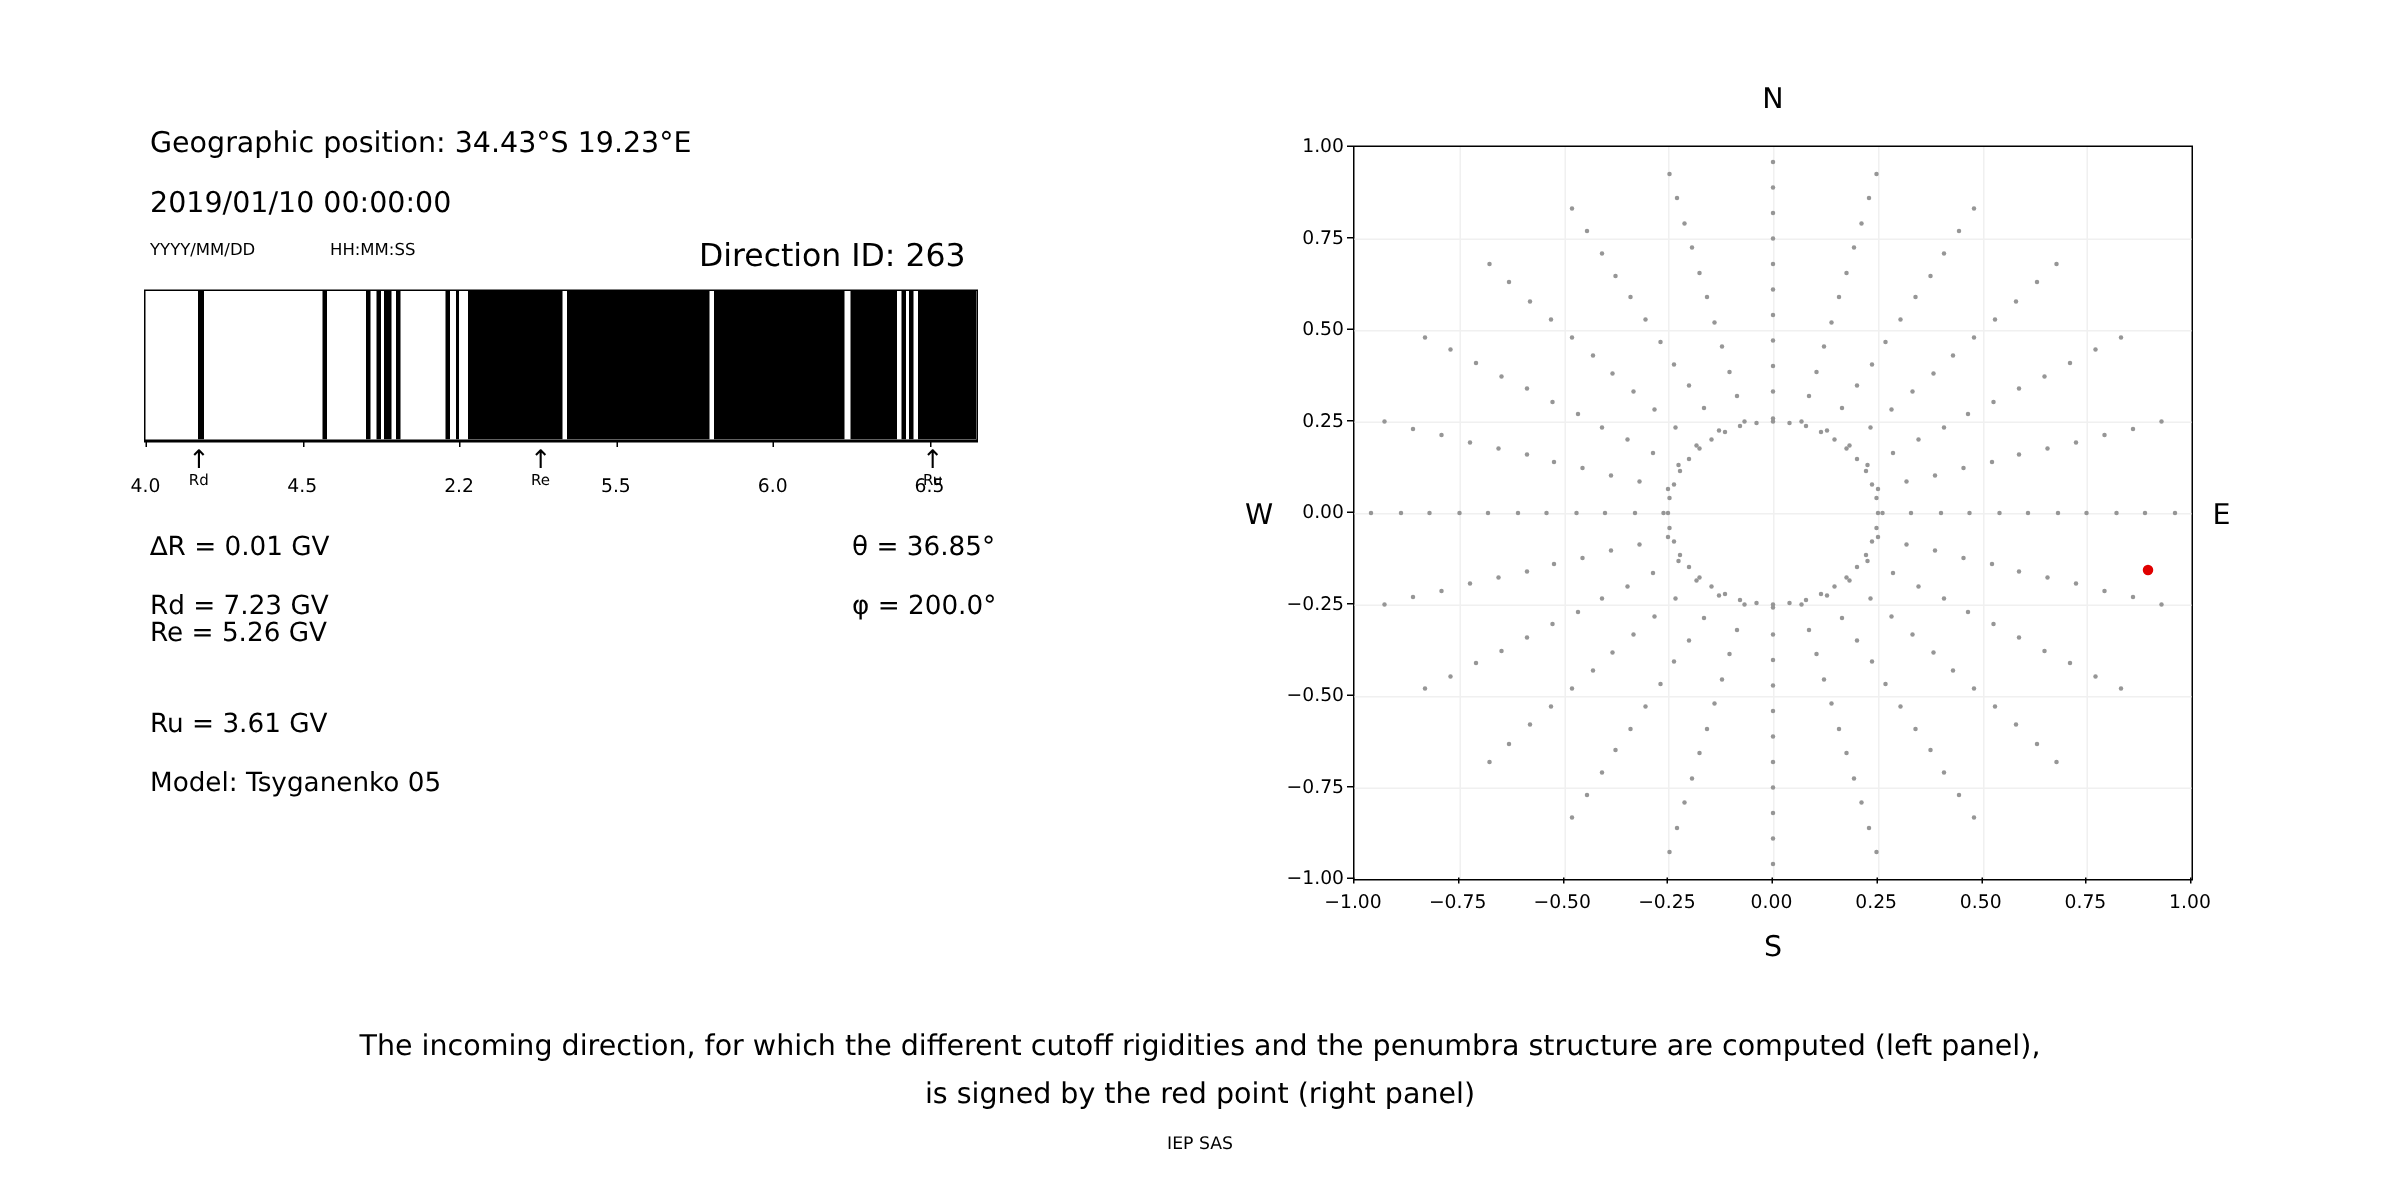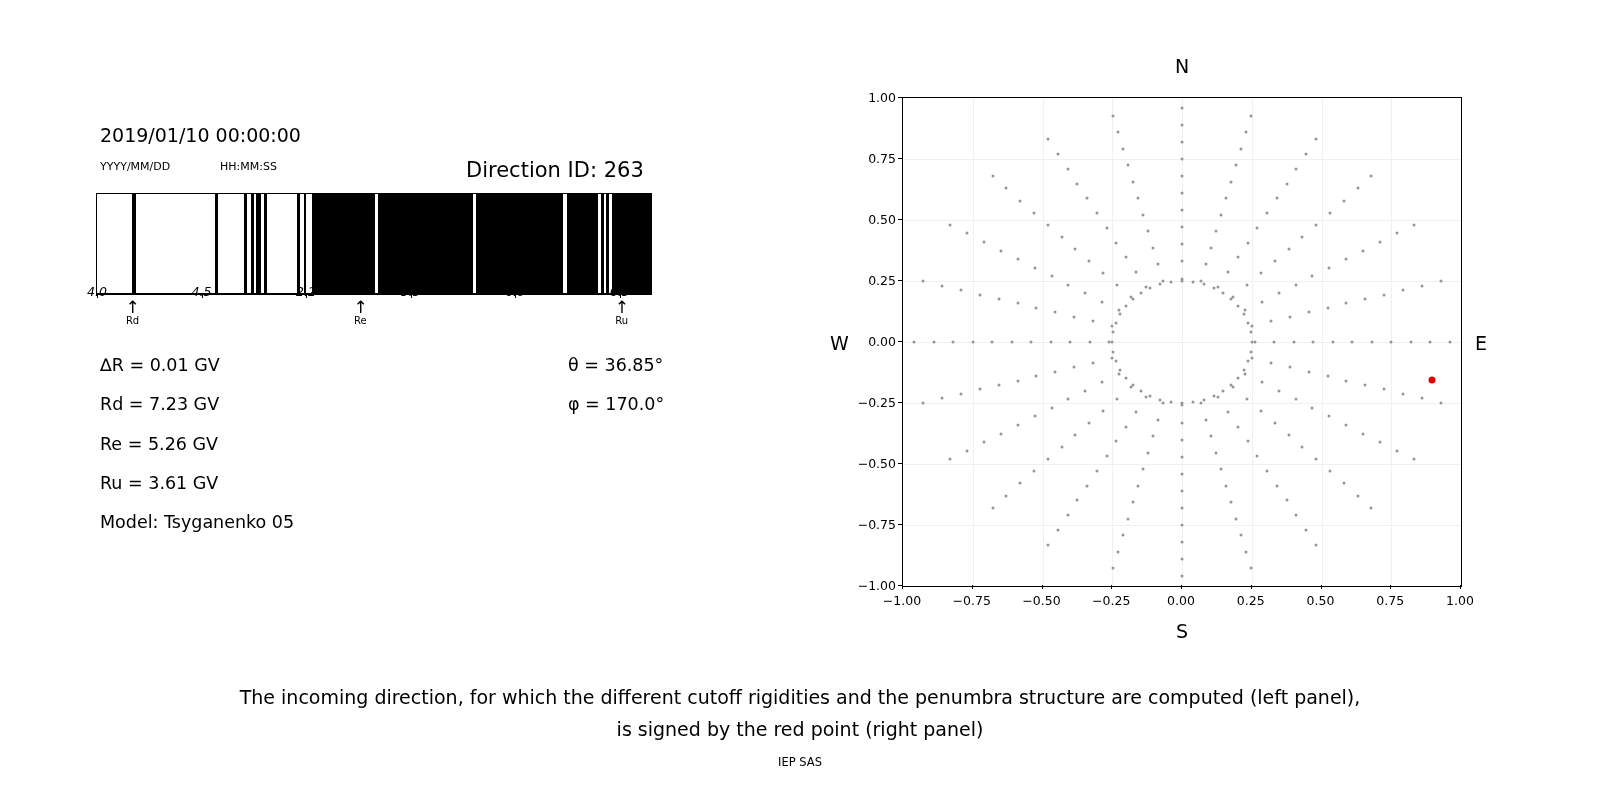--- a/index.html
+++ b/index.html
@@ -85,25 +85,24 @@
   }
   .tick {
     position: absolute;
     width: 1px;
     height: 4px;
     background: #000000;
     top: 294px;
   }
   .tick-label {
     position: absolute;
-    top: 284px;
+    top: 316px;
     font-size: 12.5px;
     transform: translateX(-50%);
     white-space: nowrap;
-    font-style: italic;
   }
   .marker {
     position: absolute;
     width: 14px;
     text-align: center;
     font-size: 16px;
     line-height: 1;
     color: #000000;
   }
   .marker .arrow {
@@ -119,21 +118,21 @@
 
   .stat {
     position: absolute;
     font-size: 17.5px;
     white-space: nowrap;
   }
   .col1 { left: 100px; }
   .col2 { left: 568px; }
   .r1 { top: 355px; }
   .r2 { top: 394px; }
-  .r3 { top: 434px; }
+  .r3 { top: 412px; }
   .r4 { top: 473px; }
   .r5 { top: 512px; }
 
   
   .panel-right {
     position: absolute;
     left: 830px;
     top: 55px;
     width: 700px;
     height: 600px;
@@ -227,20 +226,21 @@
   #footer-credit {
     top: 755px;
     font-size: 11.5px;
   }
 </style>
 </head>
 <body>
 
 <div class="panel-left">
 
+  <div class="txt" id="geo-position">Geographic position: 34.43°S 19.23°E</div>
   <div class="txt" id="datetime">2019/01/10 00:00:00</div>
   <div class="txt" id="date-format-label">YYYY/MM/DD</div>
   <div class="txt" id="time-format-label">HH:MM:SS</div>
   <div class="txt" id="direction-id">Direction ID: 263</div>
 
   <div class="penumbra-wrap">
     <div class="penumbra-bar" id="penumbra-bands">
         <div class="pband" style="left: 35.1215px; width: 3.76302px;"></div>
         <div class="pband" style="left: 118.117px; width: 3.13585px;"></div>
         <div class="pband" style="left: 147.385px; width: 2.71774px;"></div>
@@ -287,21 +287,21 @@
         <span class="mlabel">Ru</span>
       </div>
     </div>
 
   <div class="stat col1 r1">∆R = 0.01 GV</div>
   <div class="stat col1 r2">Rd = 7.23 GV</div>
   <div class="stat col1 r3">Re = 5.26 GV</div>
   <div class="stat col1 r4">Ru = 3.61 GV</div>
   <div class="stat col1 r5">Model: Tsyganenko 05</div>
   <div class="stat col2 r1">θ = 36.85°</div>
-  <div class="stat col2 r2">φ = 170.0°</div>
+  <div class="stat col2 r2">φ = 200.0°</div>
 </div>
 
 <div class="panel-right">
   <div class="txt" id="label-n">N</div>
   <div class="txt" id="label-s">S</div>
   <div class="txt" id="label-w">W</div>
   <div class="txt" id="label-e">E</div>
 
   <div class="plot-box">
     <div id="polar-grid">

